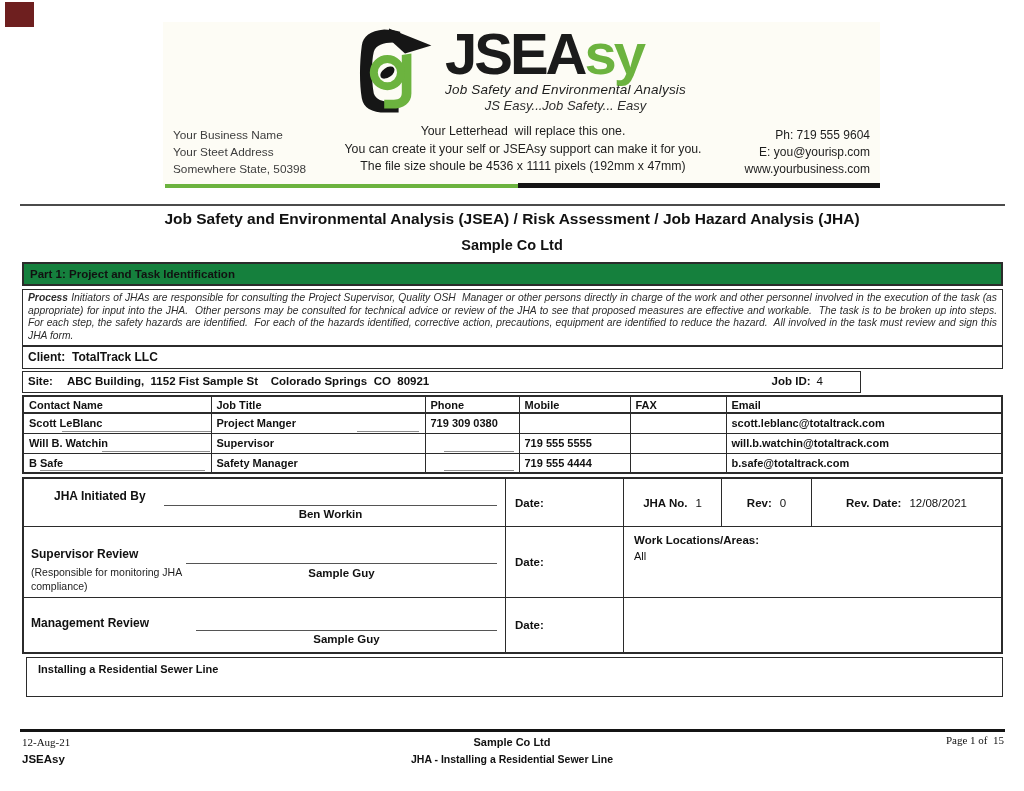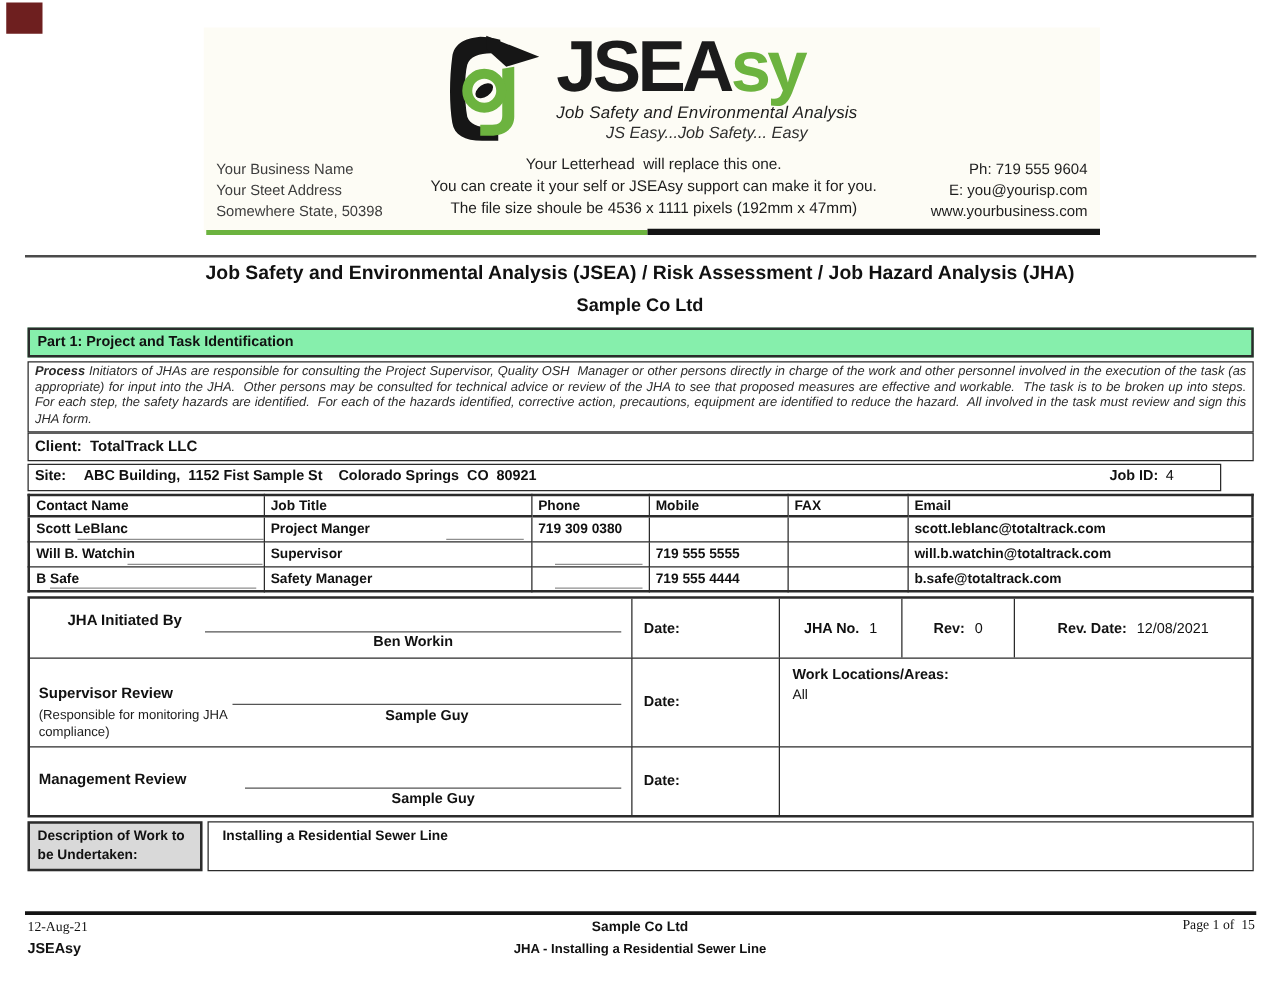--- a/index.html
+++ b/index.html
@@ -22,33 +22,33 @@
   .lh-right { position:absolute; right:10px; top:105px; text-align:right; font-size:12px; line-height:17px; color:#1d1d1d; }
   .divider-green { position:absolute; left:165px; top:184px; width:353px; height:4px; background:#6cb33f; }
   .divider-black { position:absolute; left:518px; top:183px; width:362px; height:5px; background:#141414; }
   .top-rule { position:absolute; left:20px; top:204px; width:985px; height:2px; background:#4b4b4b; }
 
   
   .doc-title    { position:absolute; left:0; right:0; top:210px; text-align:center; font-weight:bold; font-size:15.5px; }
   .doc-subtitle { position:absolute; left:0; right:0; top:237px; text-align:center; font-weight:bold; font-size:14.5px; }
 
   
-  .part1 { position:absolute; left:22px; top:262px; width:981px; height:24px; background:#86efac;
+  .part1 { position:absolute; left:22px; top:262px; width:981px; height:24px; background:#15803d;
            border:2px solid #2b2b2b; font-weight:bold; font-size:11.5px; line-height:20px; padding-left:6px; }
 
   
   .process { position:absolute; left:22px; top:289px; width:981px; border:1px solid #2b2b2b;
              font-style:italic; font-size:10.3px; line-height:12.6px; color:#2c2c2c;
              padding:2px 5px 3px 5px; text-align:justify; }
   .process b { font-weight:bold; }
 
   
   .client-box { position:absolute; left:22px; top:346px; width:981px; height:23px; border:1px solid #2b2b2b;
                 font-weight:bold; font-size:12px; padding:3px 5px; }
-  .site-box { position:absolute; left:22px; top:371px; width:955px; height:22px; border:1px solid #2b2b2b;
+  .site-box { position:absolute; left:22px; top:371px; width:839px; height:22px; border:1px solid #2b2b2b;
               font-size:11.5px; padding:3px 5px; display:flex; }
   .site-box .lbl { font-weight:bold; margin-right:14px; }
   .site-box .val { font-weight:bold; }
   .site-box .jobid { margin-left:auto; margin-right:32px; font-weight:bold; }
   .site-box .jobid .num { font-weight:normal; padding-left:6px; }
   .pre { white-space:pre-wrap; }
 
   
   .contact-table { position:absolute; left:22px; top:395px; width:981px; border-collapse:collapse; table-layout:fixed; }
   .contact-table th, .contact-table td { border:1px solid #2b2b2b; font-size:11px; text-align:left;
@@ -241,21 +241,20 @@
       <span class="sig-line" style="left:172px;right:8px;top:32px"></span>
       <span class="sig-name" style="left:172px;right:8px;top:35px">Sample Guy</span>
     </div>
     <div class="sig-cell bl bt date-cell">
         <span>Date:</span>
       </div>
     <div class="sig-cell bl bt"></div>
   </div>
 
   <div class="desc-row">
-    <div class="desc-label">Description of Work to be Undertaken:</div>
     <div class="desc-value">Installing a Residential Sewer Line</div>
   </div>
 
   <div class="footer-rule"></div>
   <div class="footer-date">12-Aug-21</div>
   <div class="footer-company">Sample Co Ltd</div>
   <div class="footer-page pre">Page 1 of  15</div>
   <div class="footer-brand">JSEAsy</div>
   <div class="footer-subtitle">JHA - Installing a Residential Sewer Line</div>
 

